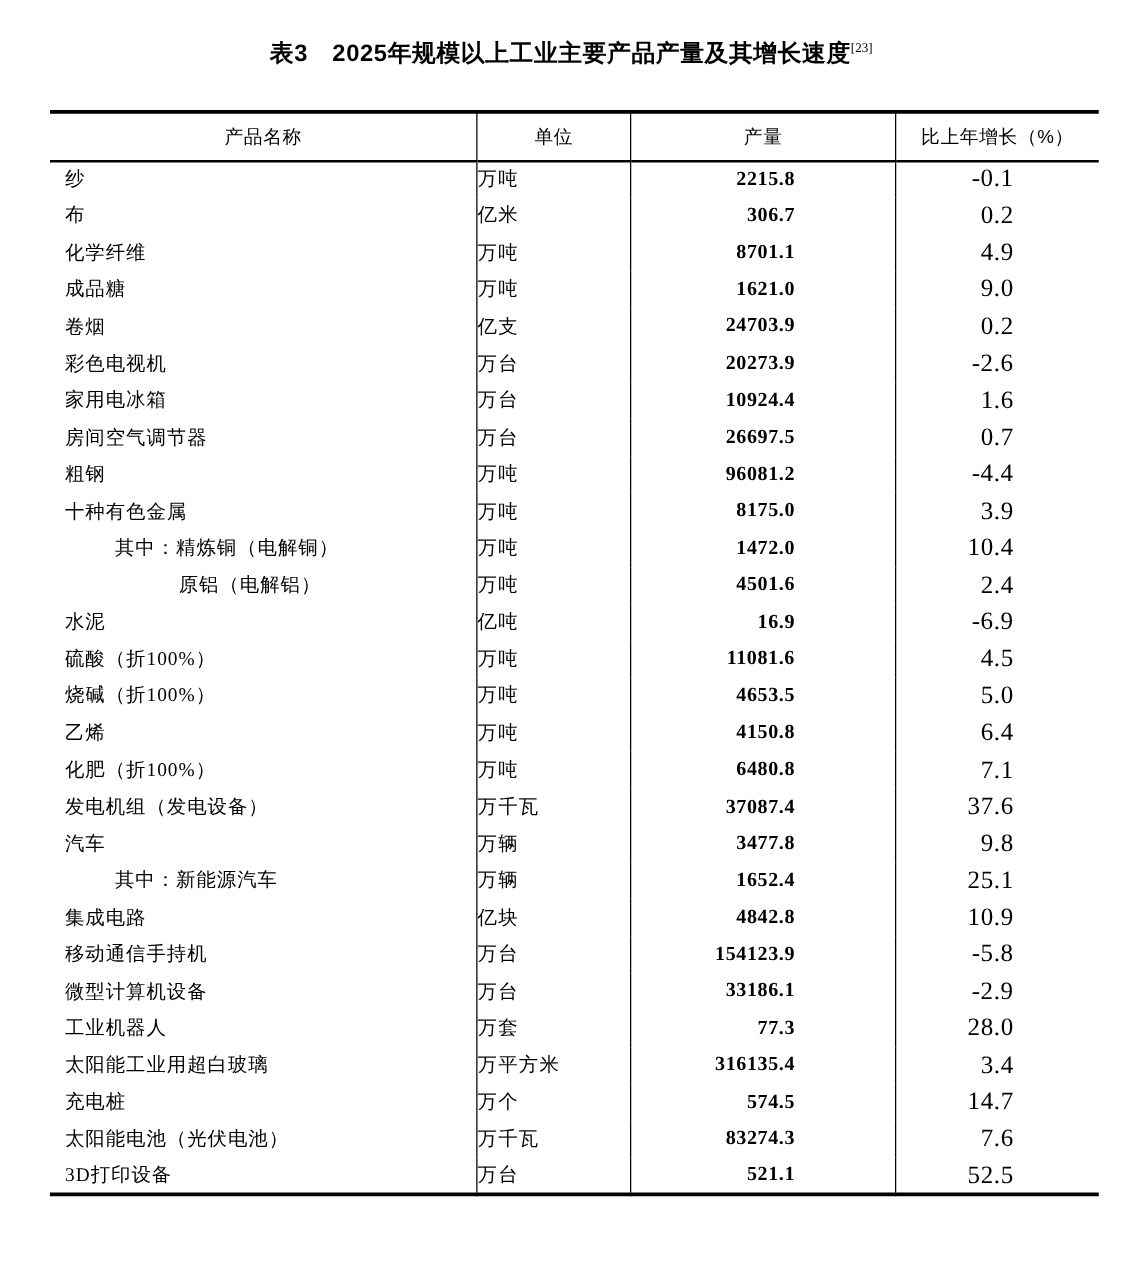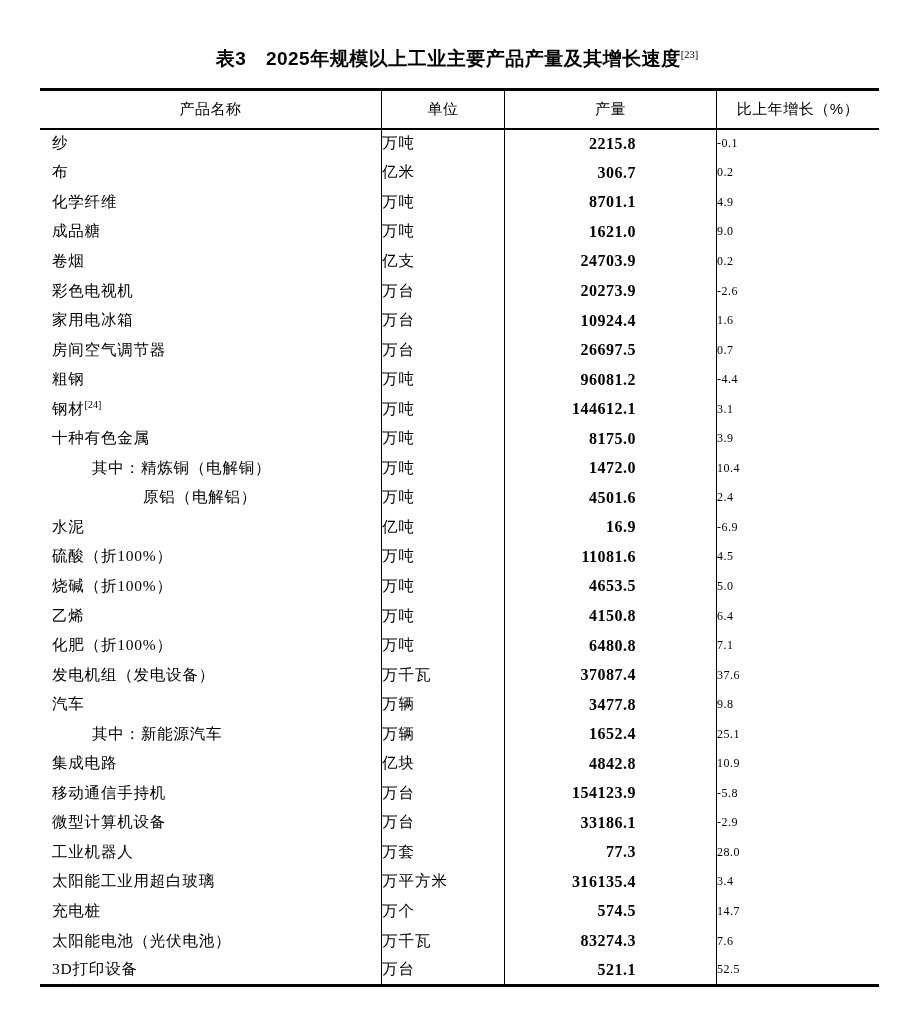--- a/index.html
+++ b/index.html
@@ -11,21 +11,21 @@
     position: relative;
     width: 914px;
     height: 1024px;
     background: #ffffff;
     color: #000000;
     font-family: "Liberation Serif", "DejaVu Serif", serif;
     overflow: hidden;
   }
   .title {
     position: absolute;
-    top: 46px;
+    top: 30px;
     left: 39px;
     width: 836px;
     text-align: center;
     font-family: "Liberation Sans", "DejaVu Sans", sans-serif;
     font-weight: bold;
     font-size: 19px;
     letter-spacing: 0.5px;
     white-space: nowrap;
   }
   .title sup {
@@ -75,21 +75,21 @@
   td.col0.indent1 { padding-left: 52px; margin-top: 14px; }
   td.col0.indent2 { padding-left: 103px; }
   td.col0 sup {
     font-size: 10px;
     vertical-align: super;
     line-height: 0;
     letter-spacing: 0;
   }
   td.col1 { text-align: left; letter-spacing: 1px; }
   td.col2 { text-align: right; padding-right: 80px; font-size: 16px; letter-spacing: 0.5px; font-weight: bold; }
-  td.col3 { text-align: left; padding-right: 68px; font-size: 12px; letter-spacing: 0.5px; }
+  td.col3 { text-align: right; padding-right: 68px; font-size: 20px; letter-spacing: 0.5px; }
 </style>
 </head>
 <body>
 
 <div class="page">
 
   <div class="title">
     <span>表3　2025年规模以上工业主要产品产量及其增长速度</span><sup>[23]</sup>
   </div>
 
@@ -151,26 +151,20 @@
           <td class="col2">26697.5</td>
           <td class="col3">0.7</td>
         </tr>
         <tr>
           <td class="col0"><span>粗钢</span></td>
           <td class="col1">万吨</td>
           <td class="col2">96081.2</td>
           <td class="col3">-4.4</td>
         </tr>
         <tr>
-          <td class="col0"><span>钢材</span><sup>[24]</sup></td>
-          <td class="col1">万吨</td>
-          <td class="col2">144612.1</td>
-          <td class="col3">3.1</td>
-        </tr>
-        <tr>
           <td class="col0"><span>十种有色金属</span></td>
           <td class="col1">万吨</td>
           <td class="col2">8175.0</td>
           <td class="col3">3.9</td>
         </tr>
         <tr>
           <td class="col0 indent1"><span>其中：精炼铜（电解铜）</span></td>
           <td class="col1">万吨</td>
           <td class="col2">1472.0</td>
           <td class="col3">10.4</td>

